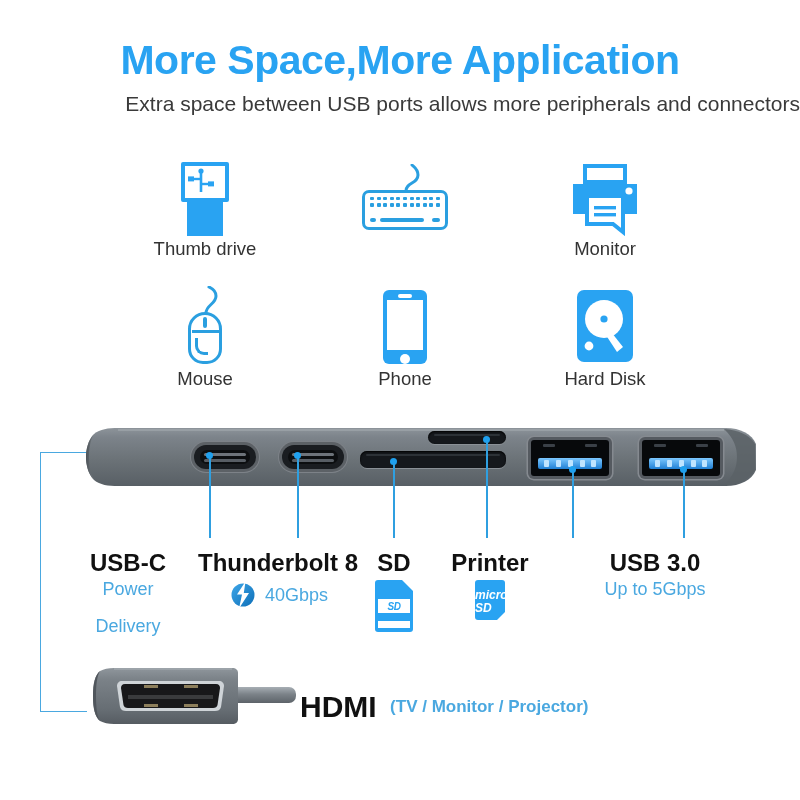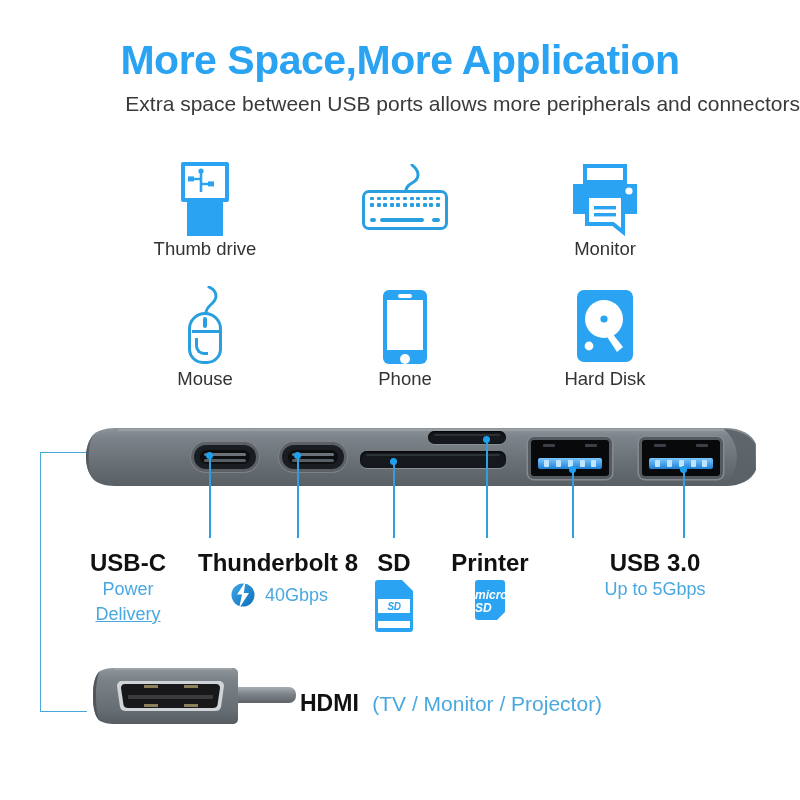--- a/index.html
+++ b/index.html
@@ -132,22 +132,22 @@
     border-left:8px solid transparent;border-bottom:8px solid #fff;}
   .msd .t{position:absolute;left:0;right:16px;top:9px;text-align:left;color:#fff;
     font-size:12px;font-weight:bold;line-height:1.05;font-style:italic;}
 
   
   .tbolt{width:30px;height:30px;position:relative;}
 
   
   .hdmi{position:absolute;left:86px;top:668px;width:215px;height:56px;}
   .hdmilabel{position:absolute;left:300px;top:690px;white-space:nowrap;}
-  .hdmilabel .big{font-size:23px;font-weight:bold;color:#111;display:inline-block;vertical-align:middle;}
-  .hdmilabel .sub{font-size:21px;color:#4aa8e0;display:inline-block;vertical-align:middle;margin-left:9px;}
+  .hdmilabel .big{font-size:30px;font-weight:bold;color:#111;display:inline-block;vertical-align:middle;}
+  .hdmilabel .sub{font-size:17px;color:#4aa8e0;display:inline-block;vertical-align:middle;margin-left:9px;font-weight:bold;}
 </style>
 </head>
 <body>
 
 <div class="stage">
 
   <div class="title">More Space,More Application</div>
   <div class="subtitle">Extra space between USB ports allows more peripherals and connectors</div>
 
   <div class="grid">
@@ -356,21 +356,21 @@
 
     <div class="dot" style="left:680px;top:466px;"></div>
     <div class="leader" style="left:683px;top:472px;height:66px;"></div>
   </div>
 
   <div class="labels">
 
     <div class="lab" style="left:68px;top:6px;width:120px;">
       <div class="big">USB-C</div>
       <div class="sub">Power</div>
-      <div class="sub" style="margin-top:4px;text-decoration:underline;">Delivery</div>
+      <div class="sub" style="margin-top:16px;">Delivery</div>
     </div>
 
     <div class="lab" style="left:178px;top:6px;width:200px;">
       <div class="big">Thunderbolt 8</div>
       <div class="art">
         <span class="tbolt">
           <svg width="30" height="30" viewBox="0 0 30 30">
             <defs>
               <linearGradient id="tbg" x1="0" y1="0" x2="1" y2="1">
                 <stop offset="0" stop-color="#3ea6e8"></stop>

